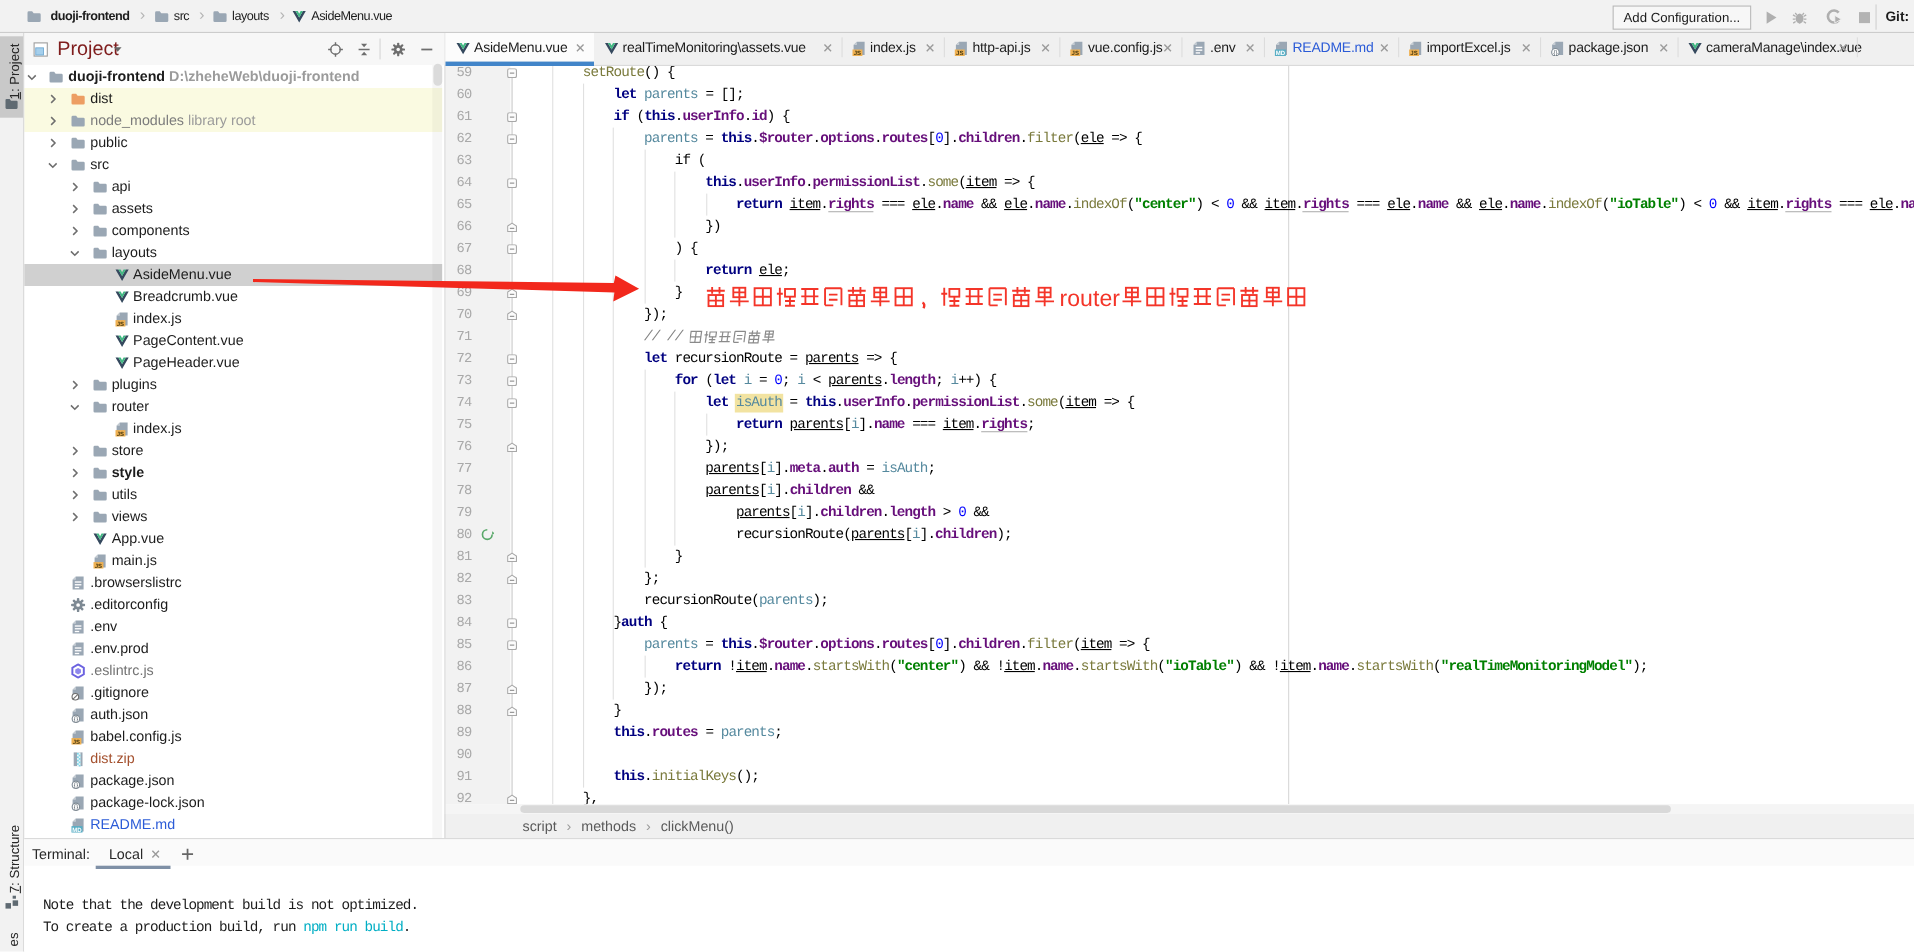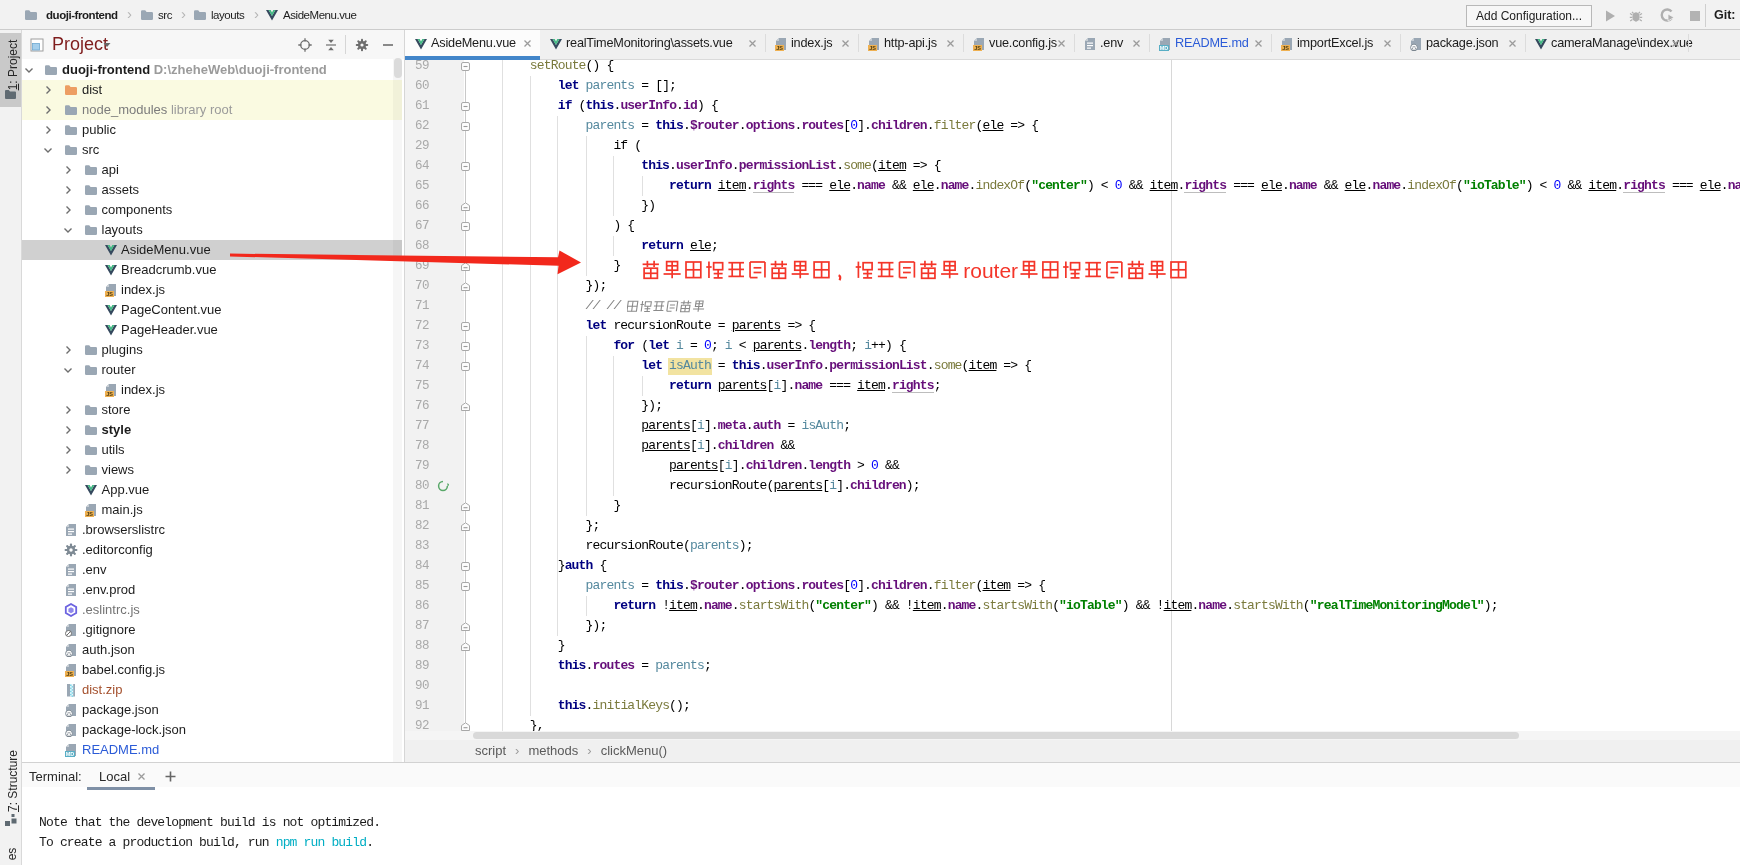--- a/index.html
+++ b/index.html
@@ -33,21 +33,21 @@
 <div class="abs" style="left:668.0px;top:357.5px;width:43.8px;height:17px;background:#F2E3A1"></div>
 <div class="cl" style="top:56px">    <span class="m">setRoute</span>() {</div>
 <div class="ln" style="top:56px">59</div>
 <div class="cl" style="top:76px">        <span class="k">let</span> <span class="v">parents</span> = [];</div>
 <div class="ln" style="top:76px">60</div>
 <div class="cl" style="top:96px">        <span class="k">if</span> (<span class="k">this</span>.<span class="f">userInfo</span>.<span class="f">id</span>) {</div>
 <div class="ln" style="top:96px">61</div>
 <div class="cl" style="top:116px">            <span class="v">parents</span> = <span class="k">this</span>.<span class="f">$router</span>.<span class="f">options</span>.<span class="f">routes</span>[<span class="n">0</span>].<span class="f">children</span>.<span class="m">filter</span>(<span class="p">ele</span> =&gt; {</div>
 <div class="ln" style="top:116px">62</div>
 <div class="cl" style="top:136px">                if (</div>
-<div class="ln" style="top:136px">29</div>
+<div class="ln" style="top:136px">63</div>
 <div class="cl" style="top:156px">                    <span class="k">this</span>.<span class="f">userInfo</span>.<span class="f">permissionList</span>.<span class="m">some</span>(<span class="p">item</span> =&gt; {</div>
 <div class="ln" style="top:156px">64</div>
 <div class="cl" style="top:176px">                        <span class="k">return</span> <span class="p">item</span>.<span class="f" style="background:linear-gradient(to top,#BDBDBD 1px,transparent 1px)">rights</span> === <span class="p">ele</span>.<span class="f">name</span> &amp;&amp; <span class="p">ele</span>.<span class="f">name</span>.<span class="m">indexOf</span>(<span class="s">"center"</span>) &lt; <span class="n">0</span> &amp;&amp; <span class="p">item</span>.<span class="f" style="background:linear-gradient(to top,#BDBDBD 1px,transparent 1px)">rights</span> === <span class="p">ele</span>.<span class="f">name</span> &amp;&amp; <span class="p">ele</span>.<span class="f">name</span>.<span class="m">indexOf</span>(<span class="s">"ioTable"</span>) &lt; <span class="n">0</span> &amp;&amp; <span class="p">item</span>.<span class="f" style="background:linear-gradient(to top,#BDBDBD 1px,transparent 1px)">rights</span> === <span class="p">ele</span>.<span class="f">na</span></div>
 <div class="ln" style="top:176px">65</div>
 <div class="cl" style="top:196px">                    })</div>
 <div class="ln" style="top:196px">66</div>
 <div class="cl" style="top:216px">                ) {</div>
 <div class="ln" style="top:216px">67</div>
 <div class="cl" style="top:236px">                    <span class="k">return</span> <span class="p">ele</span>;</div>
 <div class="ln" style="top:236px">68</div>

